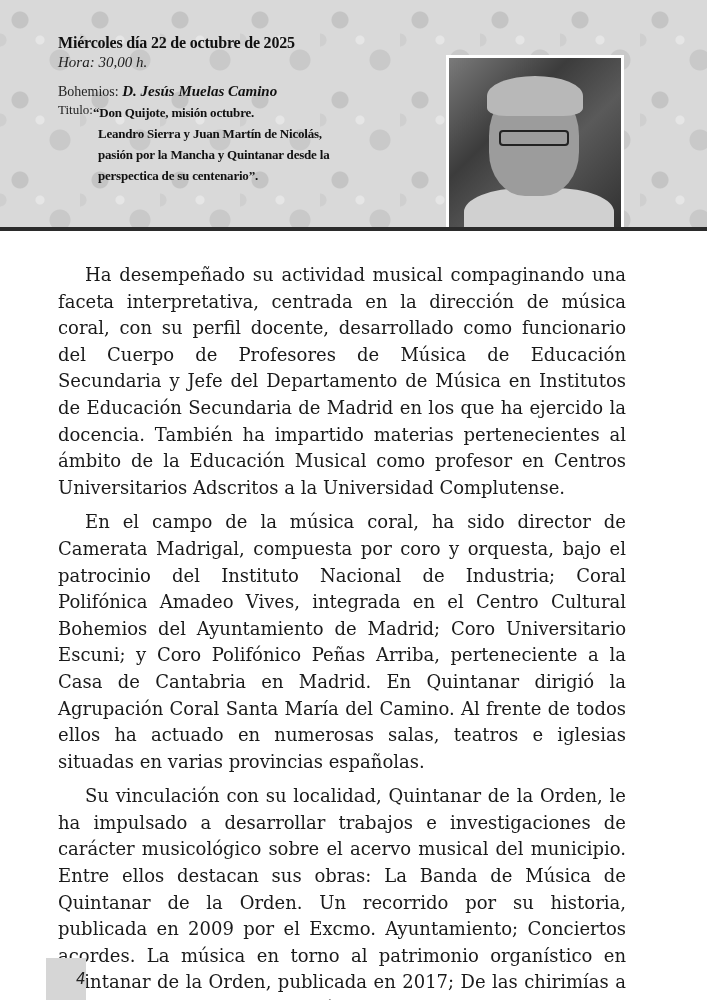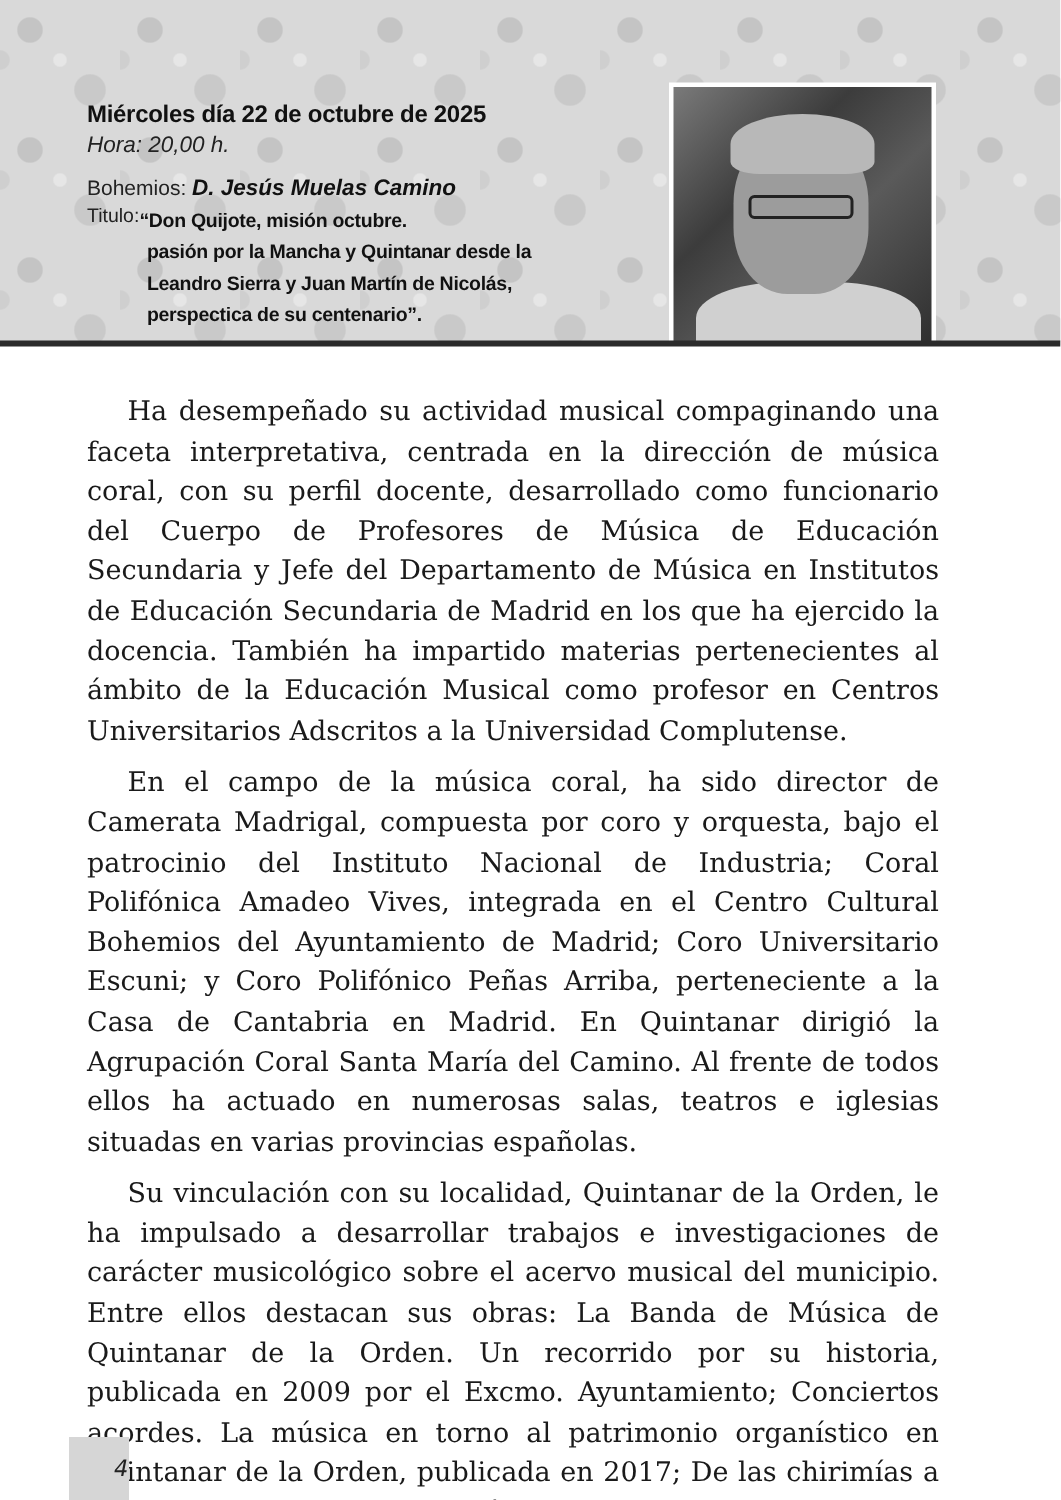--- a/index.html
+++ b/index.html
@@ -19,22 +19,22 @@
         radial-gradient(circle at 40px 40px, #e6e6e6 0 4px, transparent 5px),
         radial-gradient(circle at 0 40px, #cfcfcf 0 6px, transparent 7px);
       background-size: 80px 80px;
       overflow: hidden;
     }
     .header-rule {
       position: absolute; left: 0; top: 227px; width: 707px; height: 4px;
       background: #2b2b2b;
     }
     .header-text {
-      position: absolute; left: 58px; top: 68px; width: 380px;
-      font-family: Liberation Sans, sans-serif;
+      position: absolute; left: 58px; top: 34px; width: 380px;
+      font-family: Liberation Serif, serif;
     }
     .h-date { font-weight: bold; font-size: 16px; color: #111; letter-spacing: -0.2px; }
     .h-time { font-style: italic; font-size: 15px; color: #222; margin-top: 2px; }
     .h-speaker { font-size: 14px; margin-top: 12px; color: #222; }
     .h-speaker .name { font-style: italic; font-weight: bold; font-size: 15px; color: #111; }
     .h-title-row { display: flex; font-size: 13px; margin-top: 2px; color: #222; }
     .h-title-label { flex: 0 0 auto; margin-right: 5px; }
     .h-title-text { font-weight: bold; color: #111; line-height: 21px; letter-spacing: -0.2px; }
     .h-title-text span { display: block; }
     .h-title-text span.indent { margin-left: -5px; }
@@ -77,31 +77,31 @@
       font-size: 15px; color: #222;
       box-sizing: border-box; padding: 12px 0 0 30px;
     }
   </style>
 </head>
 <body>
 
 <div class="header">
   <div class="header-text">
     <div class="h-date">Miércoles día 22 de octubre de 2025</div>
-    <div class="h-time">Hora: 20,00 h.</div>
+    <div class="h-time">Hora: 30,00 h.</div>
     <div class="h-speaker">
       <span>Bohemios:</span>
       <span class="name">D. Jesús Muelas Camino</span>
     </div>
     <div class="h-title-row">
       <span class="h-title-label">Titulo:</span>
       <span class="h-title-text">
         <span class="indent">“Don Quijote, misión octubre.</span>
+        <span>Leandro Sierra y Juan Martín de Nicolás,</span>
         <span>pasión por la Mancha y Quintanar desde la</span>
-        <span>Leandro Sierra y Juan Martín de Nicolás,</span>
         <span>perspectica de su centenario”.</span>
       </span>
     </div>
   </div>
   <div class="photo">
     <div class="photo-inner">
       <div class="photo-shirt"></div>
       <div class="photo-face"></div>
       <div class="photo-hair"></div>
       <div class="photo-glasses"></div>

